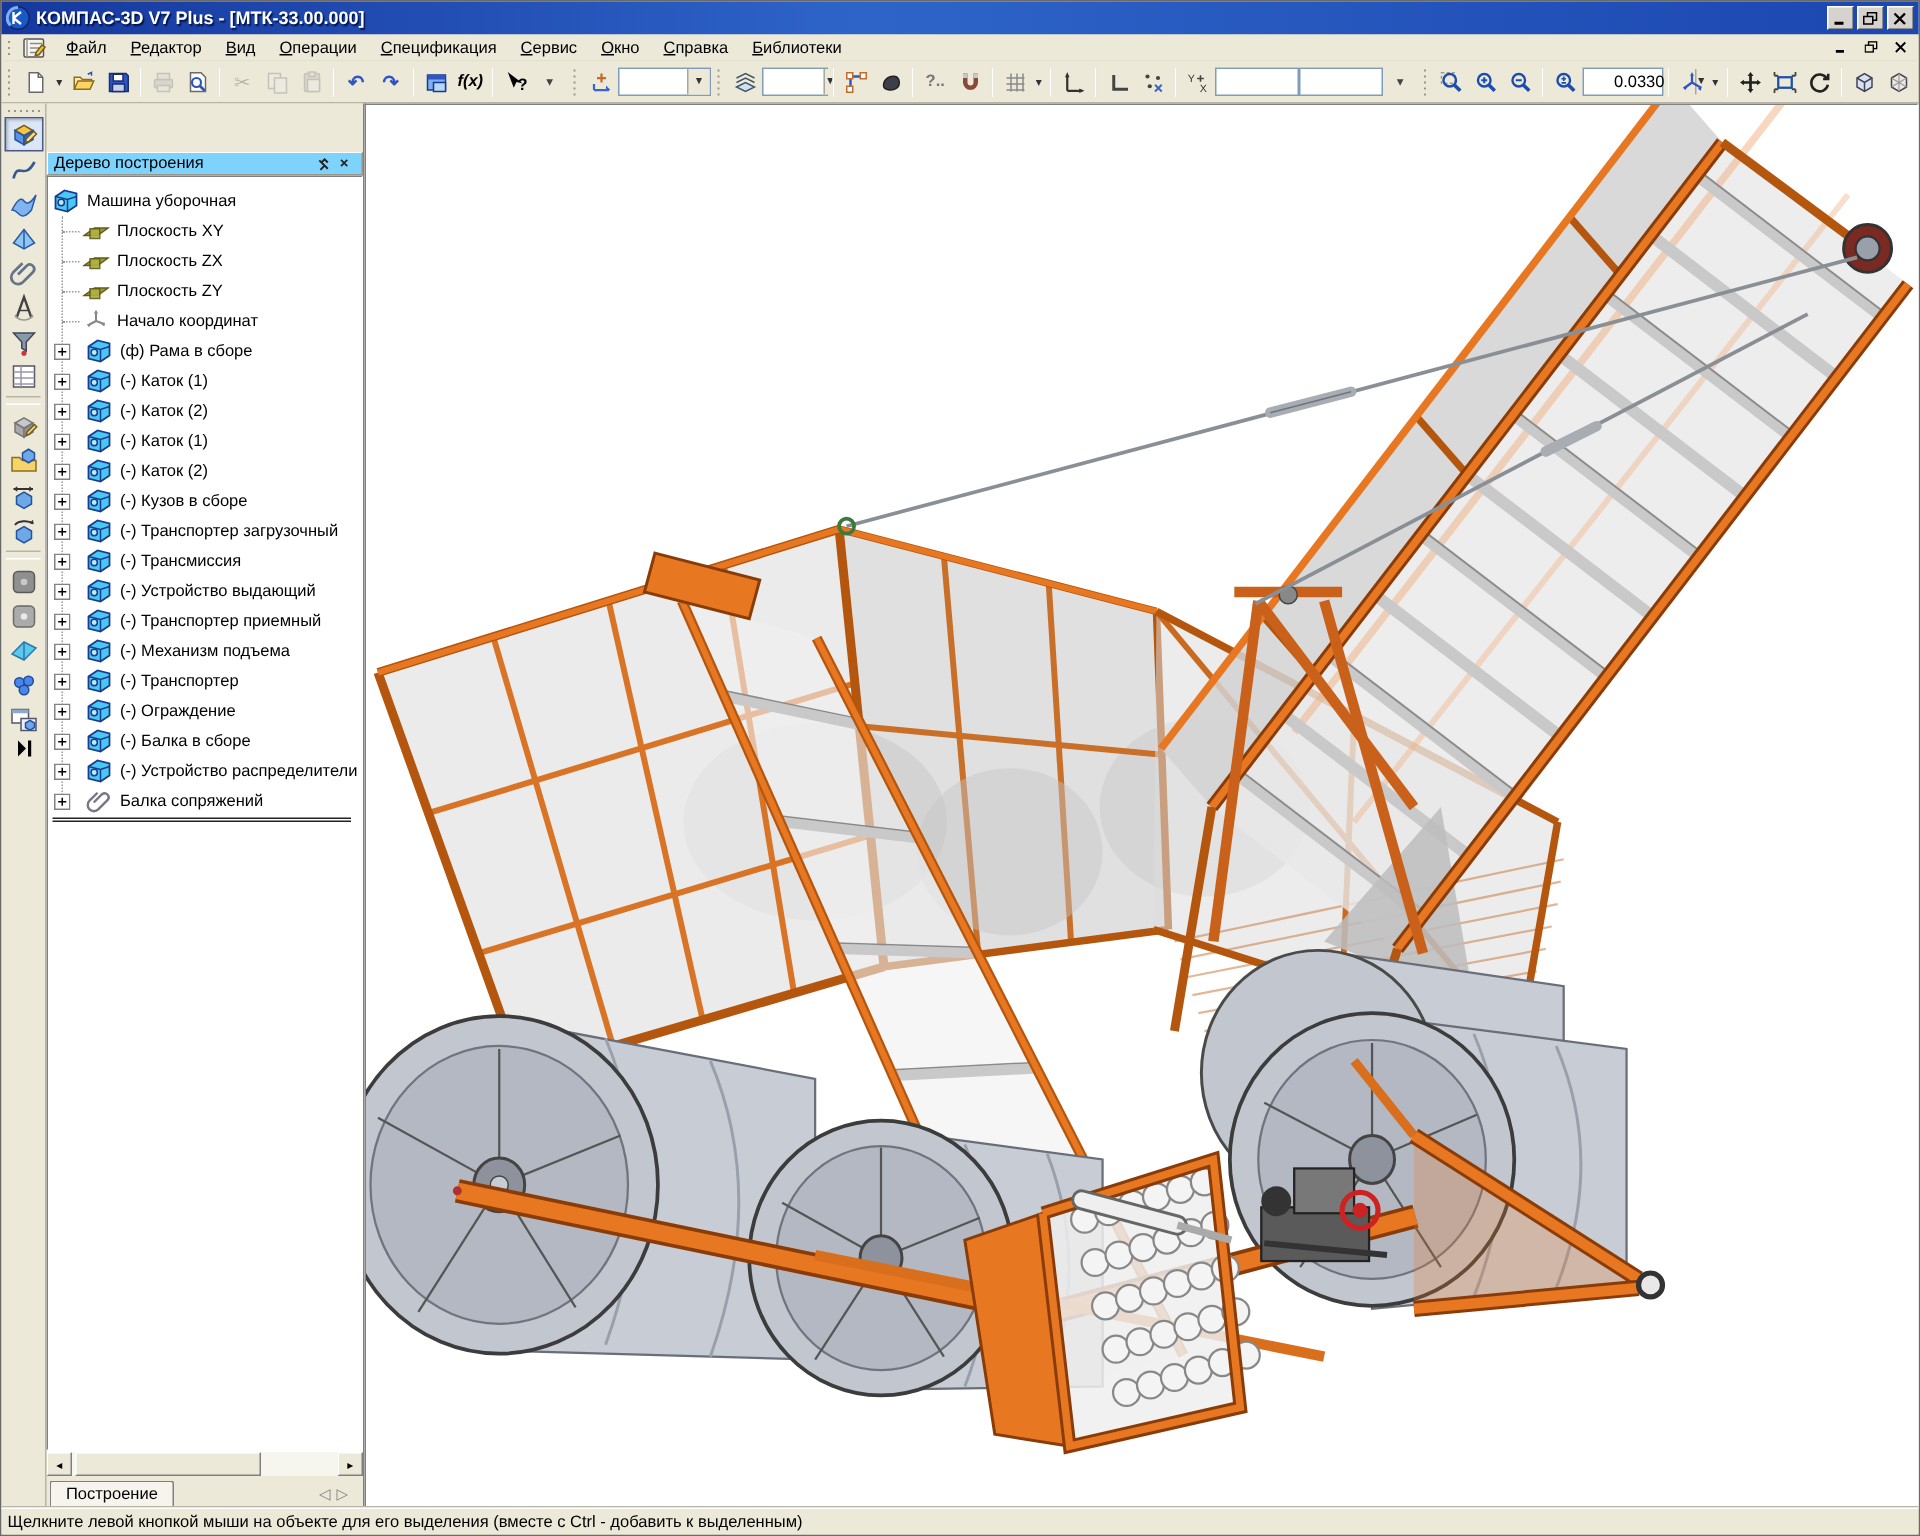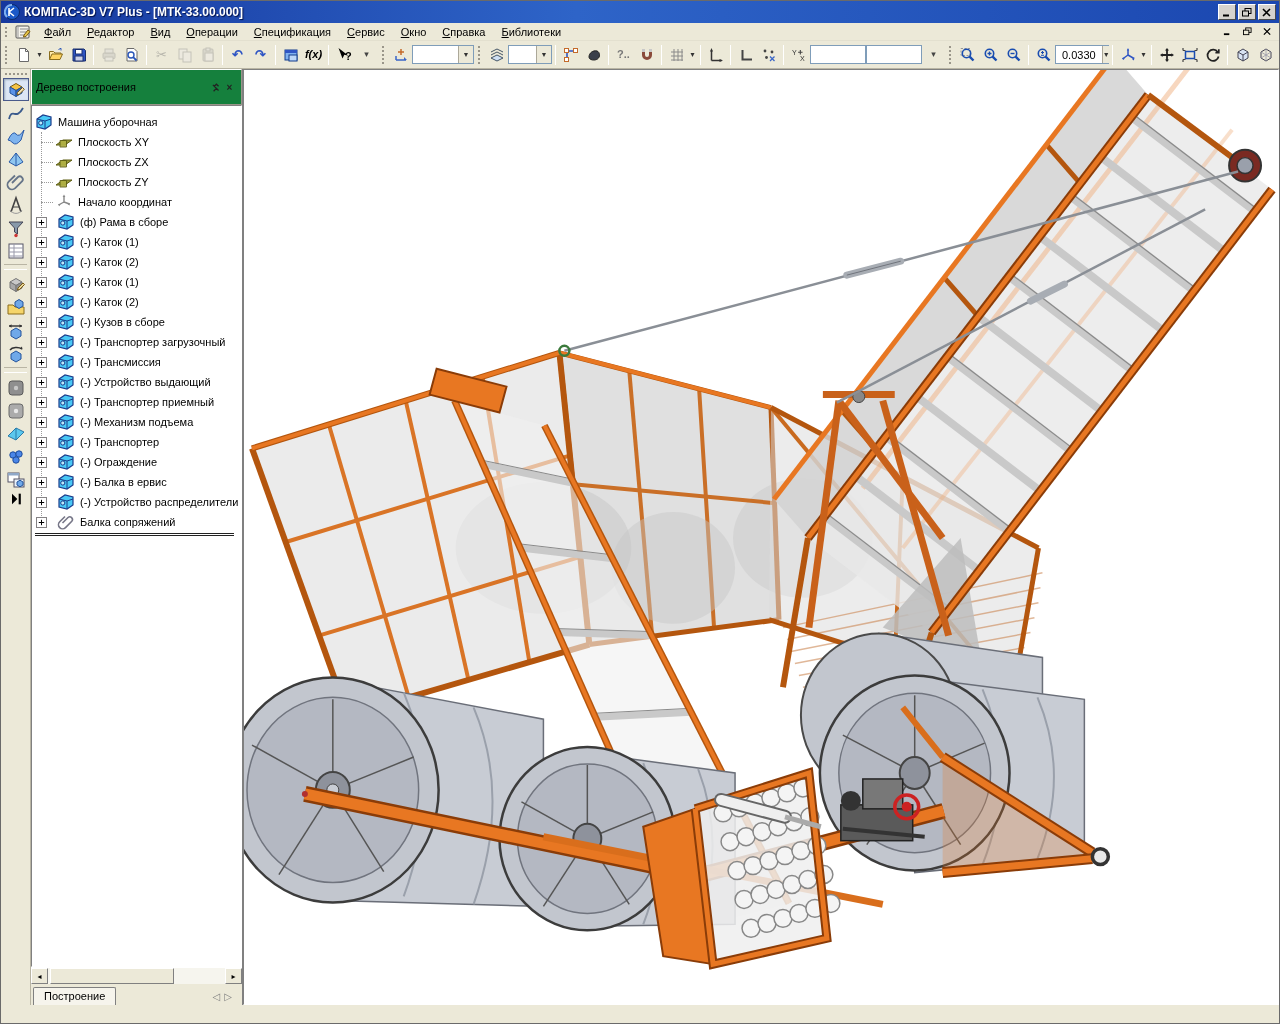--- a/index.html
+++ b/index.html
@@ -37,40 +37,40 @@
   .tgroup { display:flex; align-items:center; height:100%; }
   .tbtn { width:23px; height:22px; display:flex; align-items:center; justify-content:center;
     border:1px solid transparent; border-radius:1px; }
   .tbtn.dis { opacity:.45; filter:grayscale(.8); }
   .tbtn svg { width:16px; height:16px; }
   .tg { font-size:13px; line-height:1; }
   .tg.sm { font-size:9px; }
   .tsep { width:1px; height:20px; background:#B9B5A4; border-right:1px solid #fff; margin:0 3px; }
   .caret { width:9px; height:22px; display:flex; align-items:center; justify-content:center; font-size:8px; color:#333; }
   .combo { height:19px; background:#fff; border:1px solid #7F9DB9; display:flex; align-items:center; }
-  .combo .val { flex:1; padding:0 6px; font-size:11px; }
+  .combo .val { flex:1; padding:0 20px; font-size:11px; }
   .combo .drop { width:15px; height:100%; background:#ECE9D8; border-left:1px solid #ACA899;
     display:flex; align-items:center; justify-content:center; font-size:7px; color:#333; }
 
   
   .main { position:absolute; left:0; top:68px; right:0; bottom:18px; display:flex; }
 
   
   .leftstrip { width:30px; background:#ECE9D8; border-right:1px solid #B9B5A4; position:relative; }
   .lbtn { width:26px; height:23px; margin:0 auto; display:flex; align-items:center; justify-content:center;
     border:1px solid transparent; }
   .lbtn svg { width:20px; height:20px; }
   .lbtn.pressed { border-color:#4a5a8a; background:#DCE6F4; border-style:solid; box-shadow:inset 1px 1px 2px #9ab; }
   .lsep { height:6px; border-bottom:1px solid #fff; border-top:1px solid #B9B5A4; margin:2px 3px 3px; }
   .lexpand { width:16px; height:12px; margin:2px auto; display:flex; align-items:center; justify-content:center; }
 
   
   .treepanel { width:212px; background:#ECE9D8; display:flex; flex-direction:column; border-right:1px solid #808080; }
-  .tree-header { height:36px; display:flex; align-items:center; padding:0 4px;
-    border:1px solid; border-color:#fff #9a968a #9a968a #fff; background:#15803d; }
+  .tree-header { height:16px; display:flex; align-items:center; padding:0 4px;
+    border:1px solid; border-color:#fff #9a968a #9a968a #fff; background:#7dd3fc;margin-top:32px; }
   .tree-header .t { flex:1; font-size:11px; }
   .hbtn { width:15px; height:14px; display:flex; align-items:center; justify-content:center; font-size:10px; color:#222; }
   .tree-body { flex:1; background:#fff; border:1px solid; border-color:#808080 #fff #fff #808080; position:relative; overflow:hidden; }
   .tree-inner { position:absolute; inset:1px; }
   .vline { position:absolute; left:8px; width:1px; border-left:1px dotted #9a9a9a; }
   .trow { position:absolute; left:0; height:20px; display:flex; align-items:center; white-space:nowrap; }
   .trow .stub { width:12px; border-top:1px dotted #9a9a9a; height:1px; margin-right:0; }
   .trow .plus { width:11px; height:11px; flex:0 0 auto; margin-left:-9px; margin-right:4px; }
   .trow .ticon { width:18px; height:18px; flex:0 0 auto; margin-right:5px; }
   .trow .lbl { font-size:11px; color:#000; }
@@ -762,21 +762,21 @@
             <div class="trow" style="top: 365px; left: 8px;">
               <span class="plus" style="margin-left:-5px"><svg viewBox="0 0 11 11">
                   <rect x="0.5" y="0.5" width="10" height="10" fill="#fff" stroke="#848284"></rect>
                   <path d="M2.8 5.5h5.4M5.5 2.8v5.4" stroke="#000"></path>
                 </svg></span>
               <span class="ticon" style="margin-left:6px"><svg viewBox="0 0 18 18">
                   <path d="M2 6l6-4 8 2v8l-6 4-8-2z" fill="#49C8F5" stroke="#1A3C8C" stroke-width="1.2"></path>
                   <path d="M2 6l8 2 6-2M10 8v8" fill="none" stroke="#1A3C8C"></path>
                   <circle cx="5.8" cy="10" r="2.1" fill="#BDEAFB" stroke="#1A3C8C"></circle>
                 </svg></span>
-              <span class="lbl">(-) Балка в ервис</span>
+              <span class="lbl">(-) Балка в сборе</span>
             </div>
             <div class="trow" style="top: 385px; left: 8px;">
               <span class="plus" style="margin-left:-5px"><svg viewBox="0 0 11 11">
                   <rect x="0.5" y="0.5" width="10" height="10" fill="#fff" stroke="#848284"></rect>
                   <path d="M2.8 5.5h5.4M5.5 2.8v5.4" stroke="#000"></path>
                 </svg></span>
               <span class="ticon" style="margin-left:6px"><svg viewBox="0 0 18 18">
                   <path d="M2 6l6-4 8 2v8l-6 4-8-2z" fill="#49C8F5" stroke="#1A3C8C" stroke-width="1.2"></path>
                   <path d="M2 6l8 2 6-2M10 8v8" fill="none" stroke="#1A3C8C"></path>
                   <circle cx="5.8" cy="10" r="2.1" fill="#BDEAFB" stroke="#1A3C8C"></circle>
@@ -1095,13 +1095,16 @@
           <line x1="700" y1="690" x2="850" y2="786" stroke="#E87722" stroke-width="7"></line>
           <line x1="700" y1="806" x2="850" y2="792" stroke="#8A3C08" stroke-width="11"></line>
           <line x1="700" y1="806" x2="850" y2="792" stroke="#E87722" stroke-width="7"></line>
           <line x1="700" y1="690" x2="660" y2="640" stroke="#D96E1C" stroke-width="6"></line>
           <circle cx="858" cy="790" r="8" fill="#E8E8E8" stroke="#333" stroke-width="3.5"></circle>
         </g>
       </svg>
     </div>
   </div>
 
+  <div class="statusbar">
+    <span class="txt">Щелкните левой кнопкой мыши на объекте для его выделения (вместе с Ctrl - добавить к выделенным)</span>
+  </div>
 </div>
 
 </body></html>

